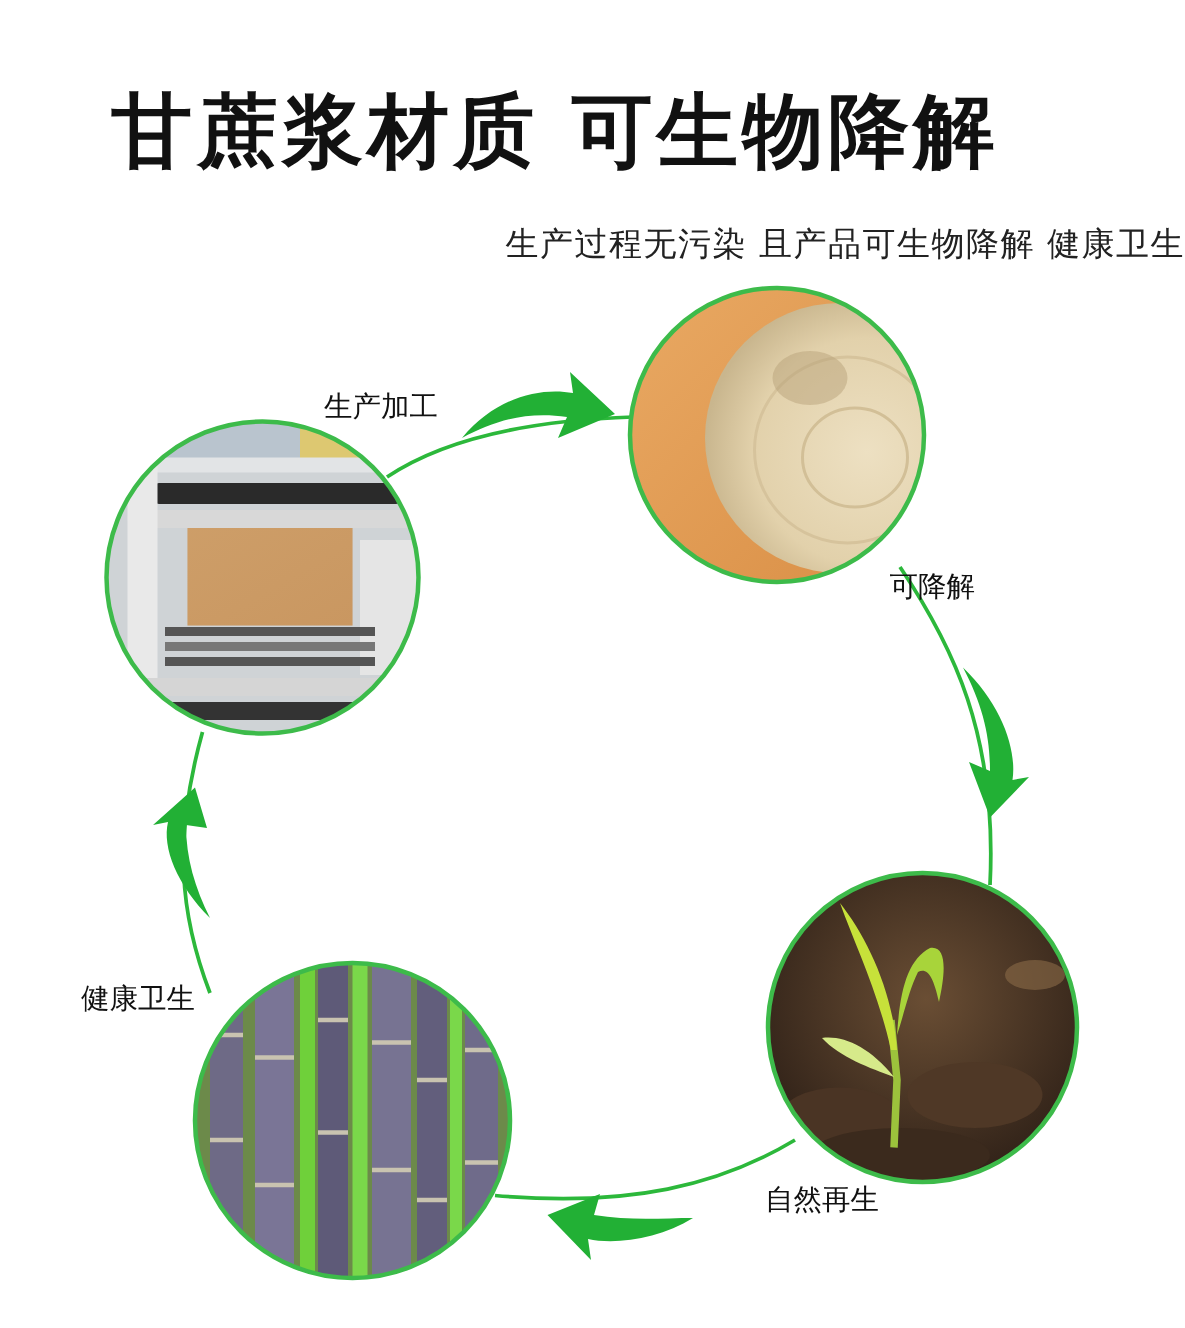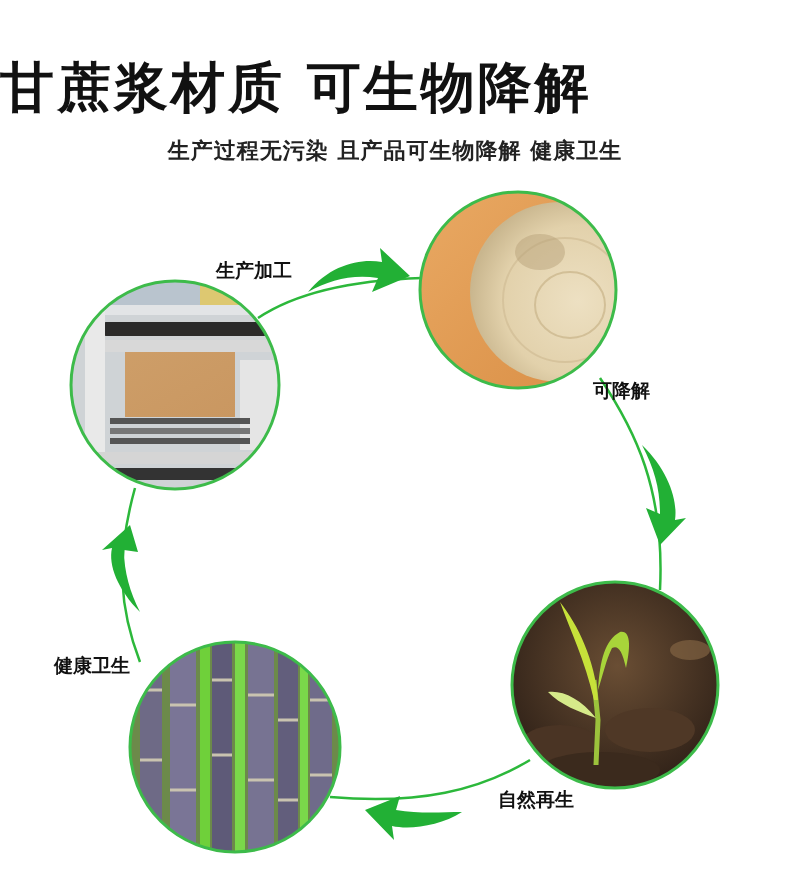--- a/index.html
+++ b/index.html
@@ -1,20 +1,20 @@
 <!DOCTYPE html>
 <html><head>
 <meta charset="utf-8">
 <style>
   html,body{margin:0;padding:0;background:#fff;}
   body{width:790px;height:885px;position:relative;overflow:hidden;font-family:"DejaVu Sans","Liberation Sans",sans-serif;}
-  .title{position:absolute;left:0;top:52px;width:666px;text-align:left;font-size:54px;font-weight:bold;color:#111;letter-spacing:3px;}
-  .subtitle{position:absolute;left:0;top:136px;width:790px;text-align:center;font-size:22px;color:#222;letter-spacing:1px;font-weight:bold;}
+  .title{position:absolute;left:0;top:52px;width:666px;text-align:right;font-size:54px;font-weight:bold;color:#111;letter-spacing:3px;}
+  .subtitle{position:absolute;left:0;top:148px;width:790px;text-align:right;font-size:22px;color:#222;letter-spacing:1px;}
   svg.cycle{position:absolute;left:0;top:0;}
-  .label{position:absolute;font-size:19px;color:#111;white-space:nowrap;font-weight:bold;}
+  .label{position:absolute;font-size:19px;color:#111;white-space:nowrap;}
 </style>
 </head>
 <body>
 
 <div class="title">甘蔗浆材质 可生物降解</div>
 <div class="subtitle">生产过程无污染 且产品可生物降解 健康卫生</div>
 
 <svg class="cycle" width="790" height="885" viewBox="0 0 790 885">
   <defs>
     <clipPath id="c1">
@@ -125,14 +125,14 @@
         <line x1="278" y1="800" x2="298" y2="800"></line>
       <line x1="310" y1="700" x2="332" y2="700"></line>
         <line x1="310" y1="775" x2="332" y2="775"></line>
     </g>
   </g>
   <circle cx="235" cy="747" r="105" fill="none" stroke="#3dbb4a" stroke-width="3"></circle>
 </svg>
 
 <div class="label" style="left:216px;top:258px;">生产加工</div>
 <div class="label" style="left:593px;top:378px;">可降解</div>
-<div class="label" style="left:498px;top:787px;">自然再生</div>
+<div class="label" style="left:510px;top:787px;">自然再生</div>
 <div class="label" style="left:54px;top:653px;">健康卫生</div>
 
 </body></html>

